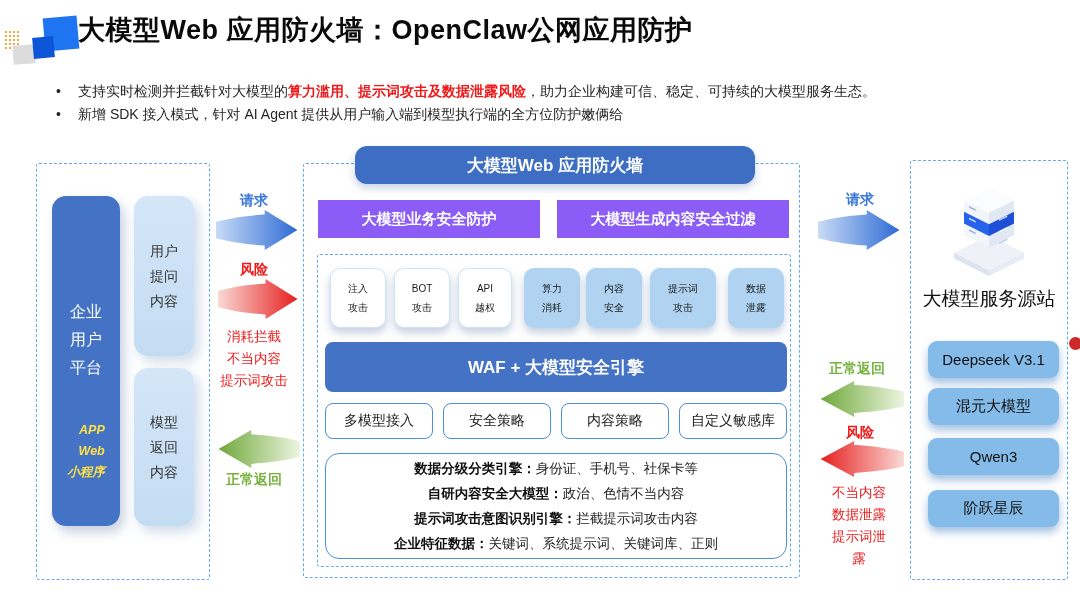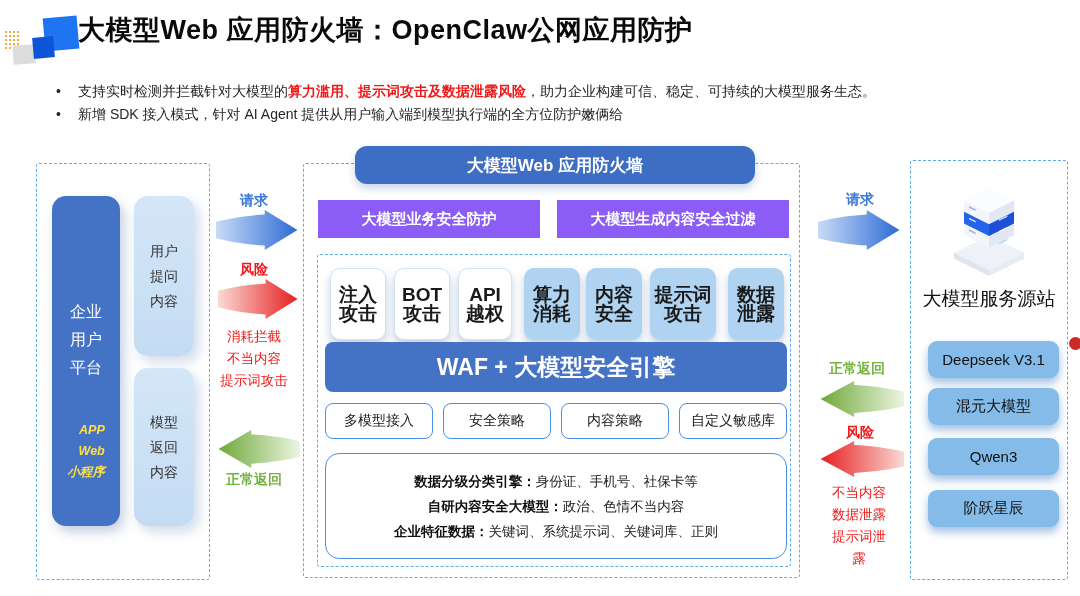--- a/index.html
+++ b/index.html
@@ -45,26 +45,26 @@
   .arrow-label-green { color:#76b33e; font-size:14px; font-weight:bold; text-align:center; }
   .risk-lines { color:#f01818; font-size:13.5px; font-weight:500; line-height:22px; text-align:center; }
   .arrow-svg { display:block; width:100%; height:100%; }
 
   
   .center-title-pill { left:355px; top:146px; width:400px; height:38px; background:#3e6ec4;
     border-radius:12px; z-index:2; display:flex; align-items:center; justify-content:center;
     color:#fff; font-size:17px; font-weight:bold; box-shadow:0 4px 8px rgba(70,110,180,0.3); }
   .module-box { top:200px; height:38px; background:#8b5cf6; display:flex; align-items:center;
     justify-content:center; color:#fff; font-size:15px; font-weight:bold; }
-  .chip { top:268px; height:72px; border-radius:10px; display:flex; align-items:center;
-    justify-content:center; font-size:19px; font-weight:700; color:#1a1a1a; line-height:19px; text-align:center; }
+  .chip { top:268px; height:60px; border-radius:10px; display:flex; align-items:center;
+    justify-content:center; font-size:10px; font-weight:400; color:#1a1a1a; line-height:19px; text-align:center; }
   .chip-outline { background:#ffffff; border:1px solid #cfe3f6; box-shadow:0 5px 9px rgba(150,170,200,0.55); }
   .chip-filled { background:#afd3f0; box-shadow:0 5px 9px rgba(150,170,200,0.55); }
   .waf-box { left:325px; top:342px; width:462px; height:50px; background:#4473c5; border-radius:8px;
-    display:flex; align-items:center; justify-content:center; color:#fff; font-size:23px; font-weight:bold; }
+    display:flex; align-items:center; justify-content:center; color:#fff; font-size:17px; font-weight:bold; }
   .policy-chip { top:403px; width:108px; height:36px; background:#fff; border:1.6px solid #4b8fe2;
     border-radius:8px; display:flex; align-items:center; justify-content:center;
     font-size:14px; color:#1a1a1a; }
   .engine-box { left:325px; top:453px; width:462px; height:106px; background:#fff;
     border:1.6px solid #4b8fe2; border-radius:14px; display:flex; flex-direction:column;
     justify-content:center; align-items:center; }
   .engine-line { font-size:13.5px; color:#222; line-height:25px; }
   .engine-line b { color:#0f0f0f; }
 
   
@@ -182,20 +182,21 @@
   <div class="abs waf-box">WAF + 大模型安全引擎</div>
 
   <div class="abs policy-chip" style="left:325px;">多模型接入</div>
   <div class="abs policy-chip" style="left:443px;">安全策略</div>
   <div class="abs policy-chip" style="left:561px;">内容策略</div>
   <div class="abs policy-chip" style="left:679px;">自定义敏感库</div>
 
   <div class="abs engine-box">
     <div class="engine-line"><b>数据分级分类引擎：</b><span>身份证、手机号、社保卡等</span></div>
     <div class="engine-line"><b>自研内容安全大模型：</b><span>政治、色情不当内容</span></div>
+    <div class="engine-line"><b>提示词攻击意图识别引擎：</b><span>拦截提示词攻击内容</span></div>
     <div class="engine-line"><b>企业特征数据：</b><span>关键词、系统提示词、关键词库、正则</span></div>
   </div>
 
   <div class="abs arrow-label-blue" style="left:815px; top:191px; width:90px;">请求</div>
   <div class="abs" style="left:818px; top:210px; width:84px; height:40px;">
     <svg class="arrow-svg" viewBox="0 0 100 44" preserveAspectRatio="none">
       <defs>
           <linearGradient id="gradB2">
             <stop offset="0" stop-color="#c8dbf6"></stop>
             <stop offset="1" stop-color="#2e6bd5"></stop>

